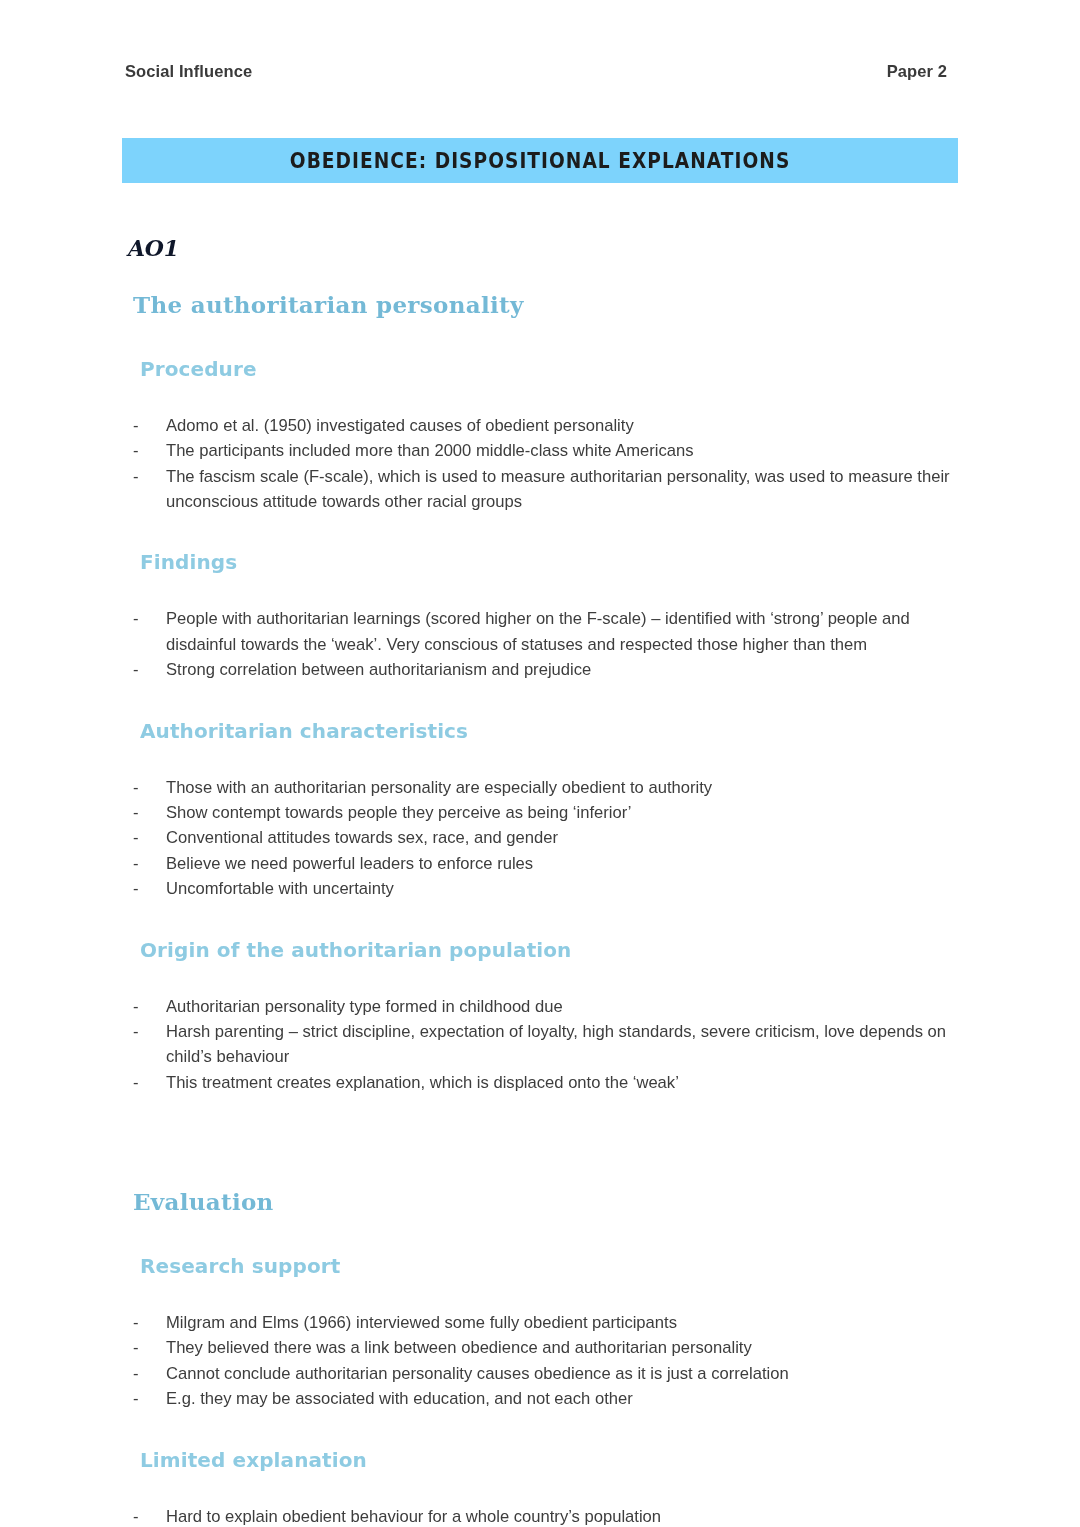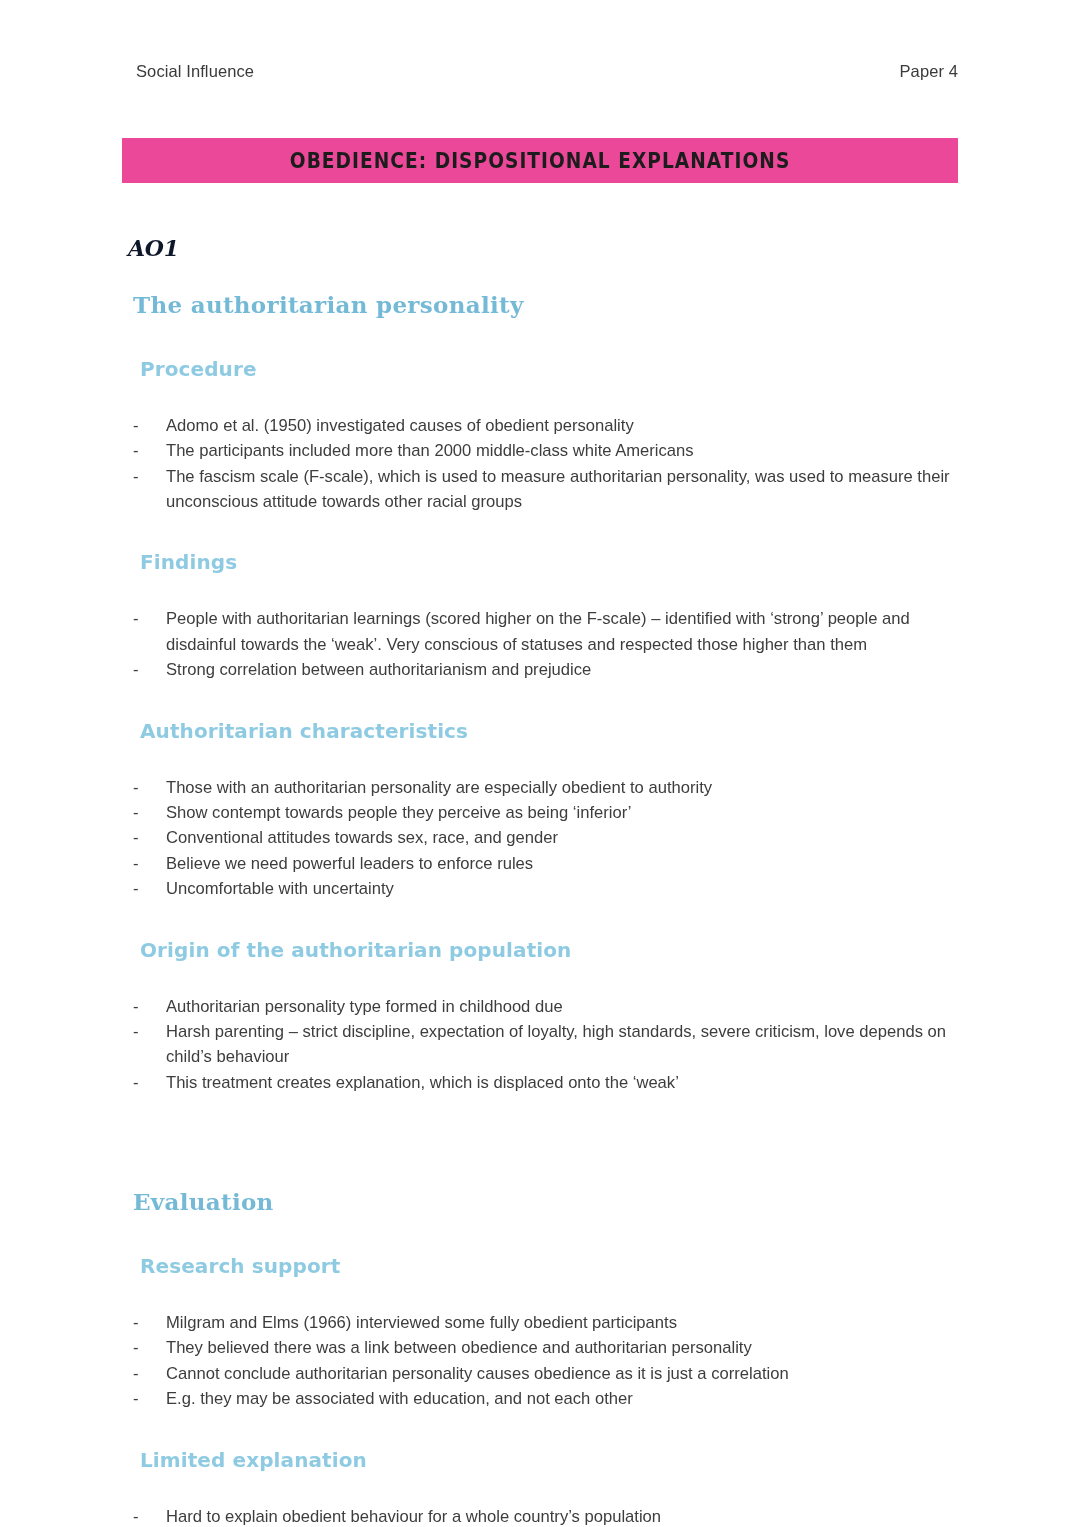--- a/index.html
+++ b/index.html
@@ -20,42 +20,43 @@
     left: 0; top: 0;
     width: 1080px;
     height: 1527px;
     background: #fff;
     overflow: hidden;
   }
 
   
   .doc-header {
     position: absolute;
-    left: 136px;
+    left: 125px;
     top: 62px;
     width: 822px;
     display: flex;
     justify-content: space-between;
     align-items: baseline;
+    font-weight: bold;
   }
   .doc-header .hdr-text {
     font-family: "Liberation Sans", sans-serif;
     font-size: 16.5px;
     color: #3a3a3a;
     letter-spacing: 0.1px;
   }
 
   
   .title-banner {
     position: absolute;
     left: 122px;
     top: 138px;
     width: 836px;
     height: 45px;
-    background: #ec4899;
+    background: #7dd3fc;
     display: flex;
     align-items: center;
     justify-content: center;
   }
   .title-banner .banner-text {
     font-family: "DejaVu Sans", sans-serif;
     font-weight: 700;
     font-size: 20px;
     letter-spacing: 1.1px;
     color: #1c1c1c;
@@ -139,21 +140,21 @@
   .gap-after-list { height: 24px; }
   .gap-block      { height: 62px; }
 </style>
 </head>
 <body>
 
 <div class="page">
 
   <div class="doc-header">
     <span class="hdr-text">Social Influence</span>
-    <span class="hdr-text">Paper 4</span>
+    <span class="hdr-text">Paper 2</span>
   </div>
 
   <div class="title-banner">
     <span class="banner-text">OBEDIENCE: DISPOSITIONAL EXPLANATIONS</span>
   </div>
 
   <div class="content" id="content-root">
       <p class="ao-marker">AO1</p>
       <div class="gap-after-ao"></div>
       <h2 class="section-heading">The authoritarian personality</h2>

